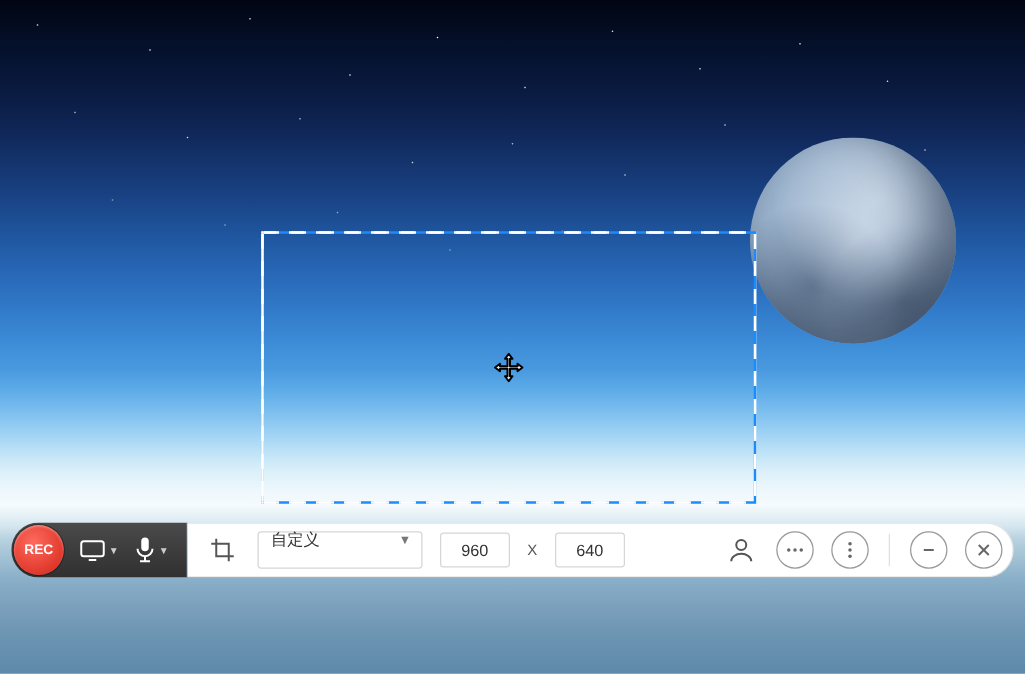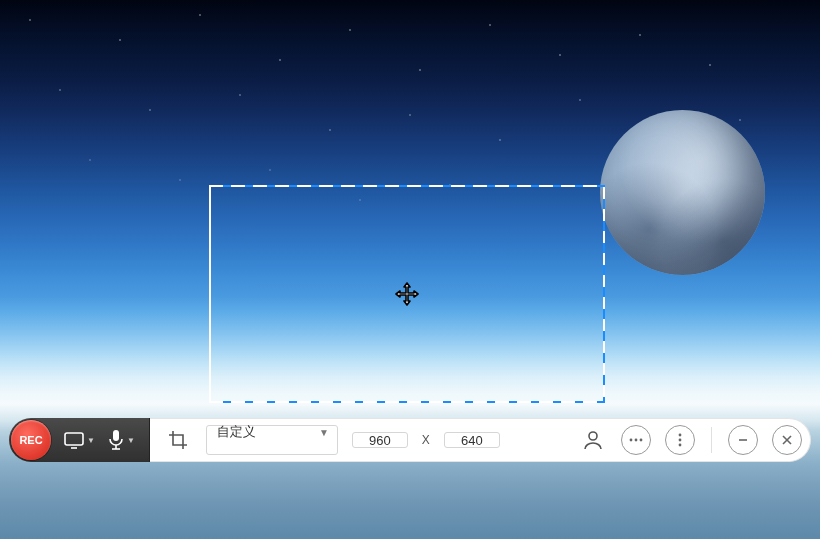--- a/index.html
+++ b/index.html
@@ -210,21 +210,21 @@
     cursor: pointer;
     font-size: 13px;
     color: #333;
     justify-content: space-between;
   }
   .preset-select .caret {
     color: #777; font-size: 10px;
   }
   
   .dim-input {
-    width: 56px; height: 16px;
+    width: 56px; height: 28px;
     border: 1px solid #d6d6d6;
     border-radius: 3px;
     text-align: center;
     font-size: 13px;
     color: #333;
   }
   .x-sep {
     font-size: 12px; color: #555;
   }
   

